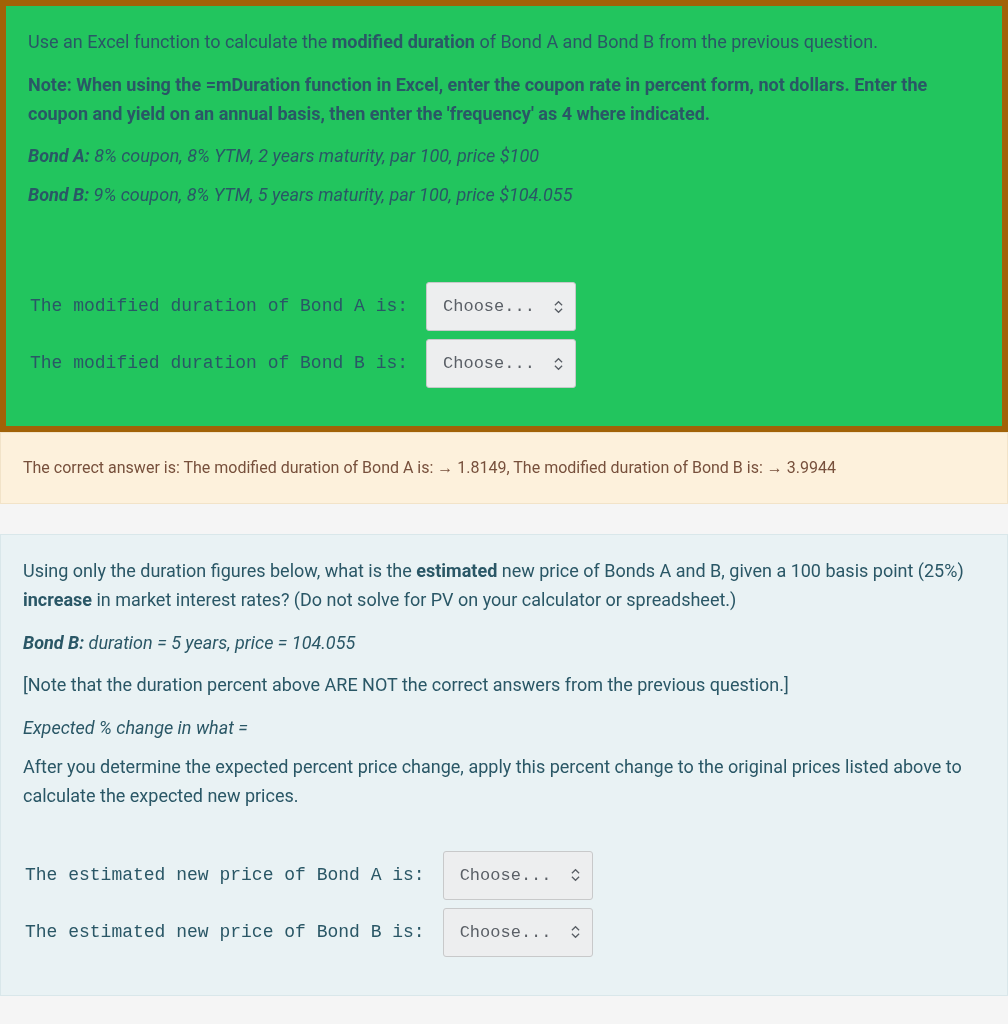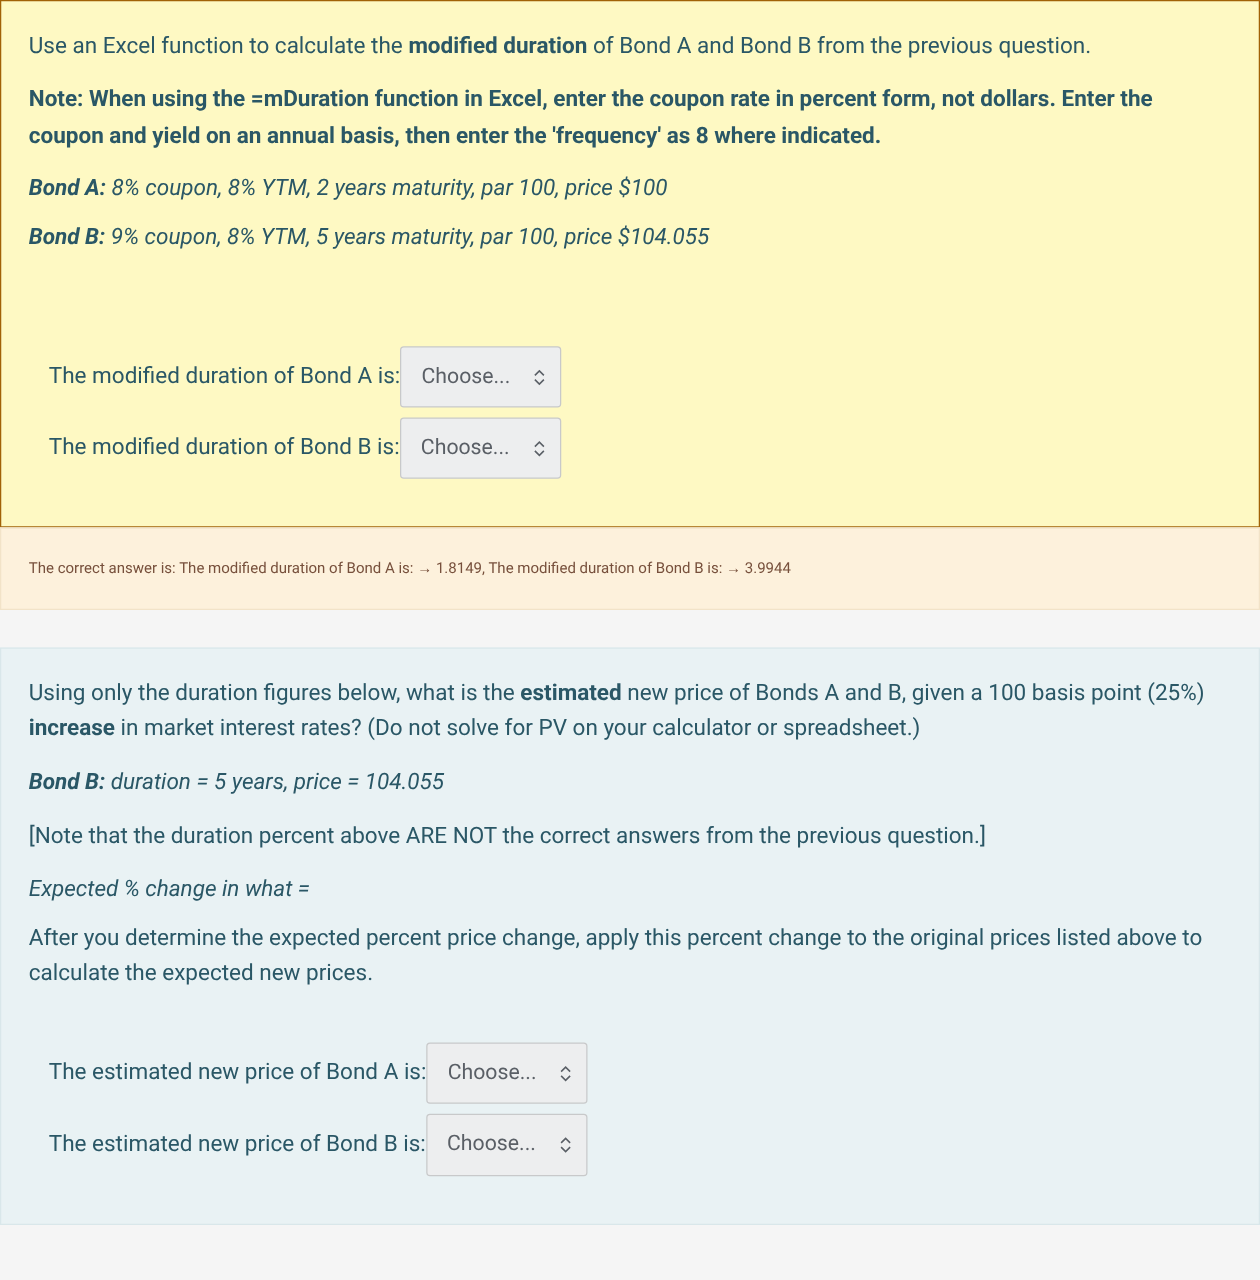--- a/index.html
+++ b/index.html
@@ -5,38 +5,40 @@
   * { box-sizing: border-box; margin: 0; padding: 0; }
   body {
     font-family: -apple-system, BlinkMacSystemFont, "Segoe UI", Roboto, Helvetica, Arial, sans-serif;
     background: #f5f5f5;
     color: #2a5766;
     font-size: 18px;
     line-height: 1.6;
   }
   .page { width: 1008px; }
   .question-block {
-    background: #fef9c3;
+    background: #22c55e;
     padding: 22px 22px 30px 22px;
-    border: 1px solid #a16207;
+    border: 6px solid #a16207;
   }
   .question-block.light {
     background: #e9f2f4;
     border: 1px solid #d9e7ea;
   }
   .gap { height: 30px; }
   .p { margin-bottom: 14px; }
   .p-tight { margin-bottom: 10px; }
   .bold { font-weight: 700; }
   .italic { font-style: italic; }
   .indent { padding-left: 10px; }
   .answer-row {
     display: flex;
     align-items: center;
-    margin: 8px 16px;
+    gap: 18px;
+    margin: 8px 2px;
+    font-family: Liberation Mono, monospace;
   }
   .answer-row .label { min-width: auto; }
   .select-wrap {
     position: relative;
     display: inline-flex;
     align-items: center;
     background: #edeeef;
     border: 1px solid #c8c9ca;
     border-radius: 3px;
     padding: 10px 40px 10px 16px;
@@ -51,36 +53,36 @@
     transform: translateY(-50%);
     display: flex;
     flex-direction: column;
     gap: 1px;
   }
   .chev svg { width: 9px; height: 6px; display: block; }
   .feedback {
     background: #fdf1dc;
     color: #77503c;
     padding: 22px 22px;
-    font-size: 12px;
+    font-size: 16px;
     border: 1px solid #f2e3c8;
   }
   .spacer-top { height: 50px; }
   .spacer-mid { height: 18px; }
 </style>
 </head>
 <body>
 
 <div class="page">
 
   <div class="question-block">
     <p class="p">
       <span>Use an Excel function to calculate the </span><span class="bold">modified duration</span><span> of Bond A and Bond B from the previous question.</span>
     </p>
-    <p class="p bold">Note: When using the =mDuration function in Excel, enter the coupon rate in percent form, not dollars. Enter the coupon and yield on an annual basis, then enter the 'frequency' as 8 where indicated.</p>
+    <p class="p bold">Note: When using the =mDuration function in Excel, enter the coupon rate in percent form, not dollars. Enter the coupon and yield on an annual basis, then enter the 'frequency' as 4 where indicated.</p>
     <p class="p-tight italic">
       <span class="bold">Bond A:</span><span> 8% coupon, 8% YTM, 2 years maturity, par 100, price $100</span>
     </p>
     <p class="p italic">
       <span class="bold">Bond B:</span><span> 9% coupon, 8% YTM, 5 years maturity, par 100, price $104.055</span>
     </p>
 
     <div class="spacer-top"></div>
 
     <div class="answer-row">

